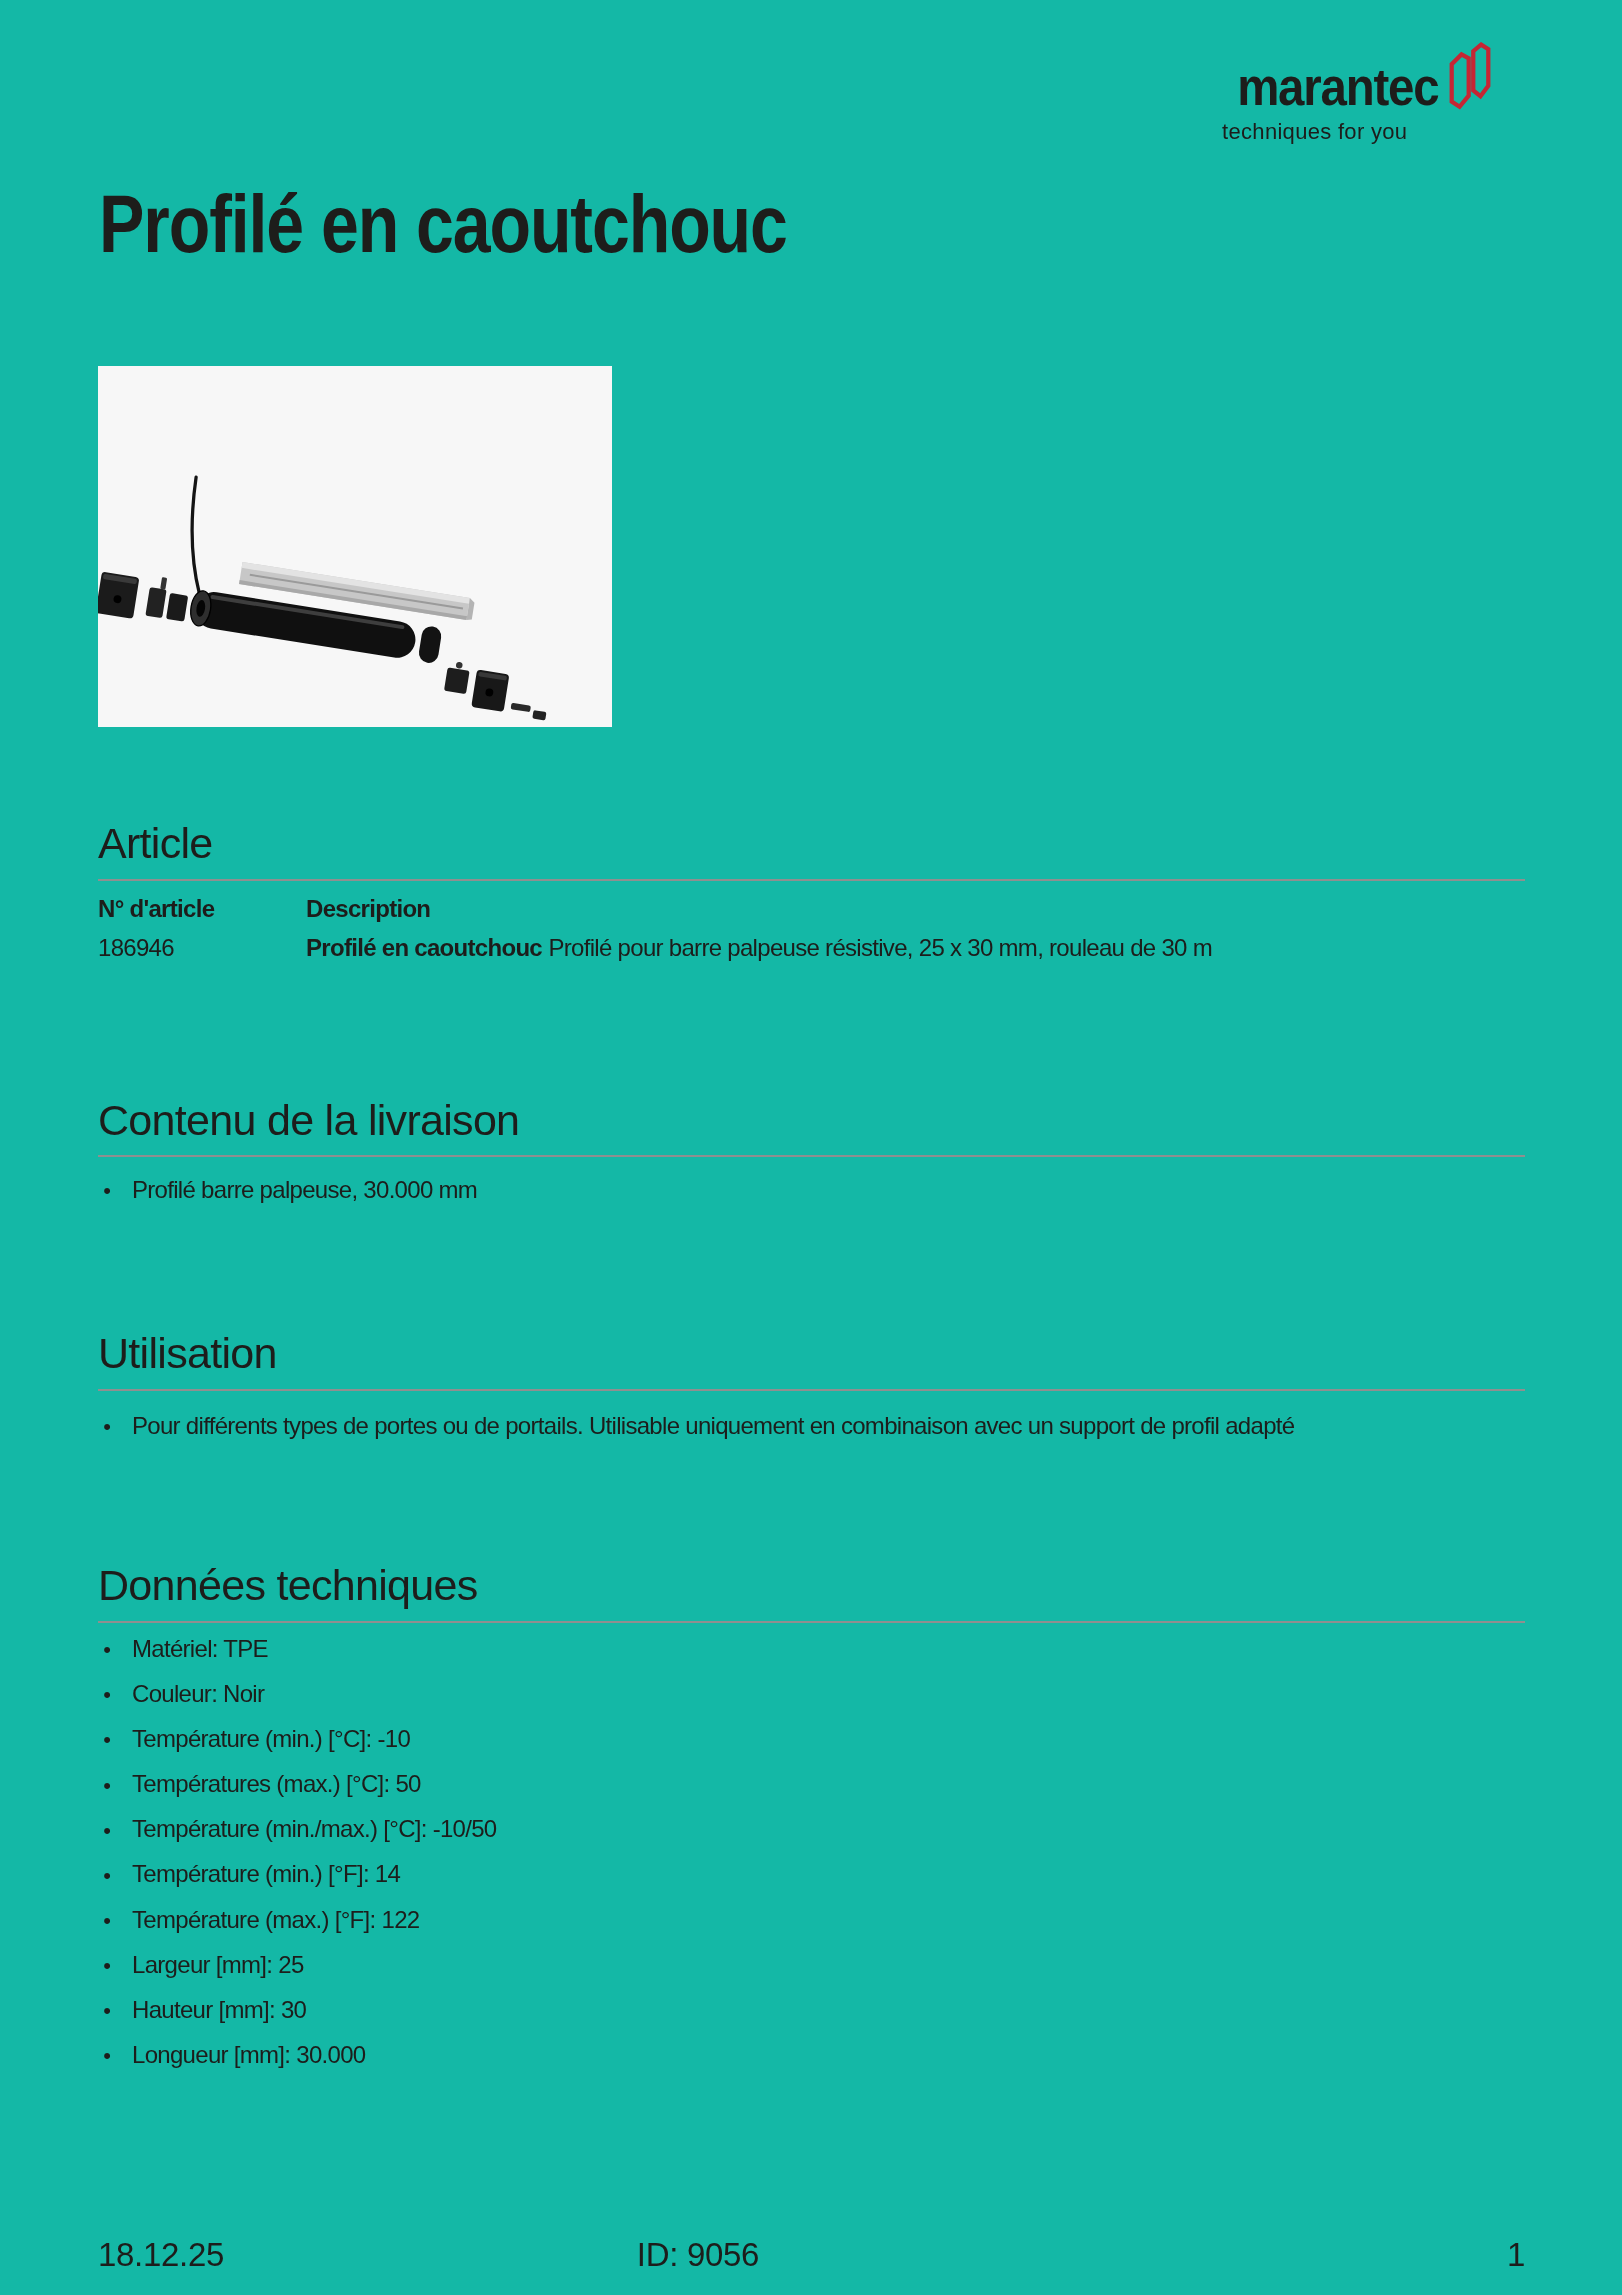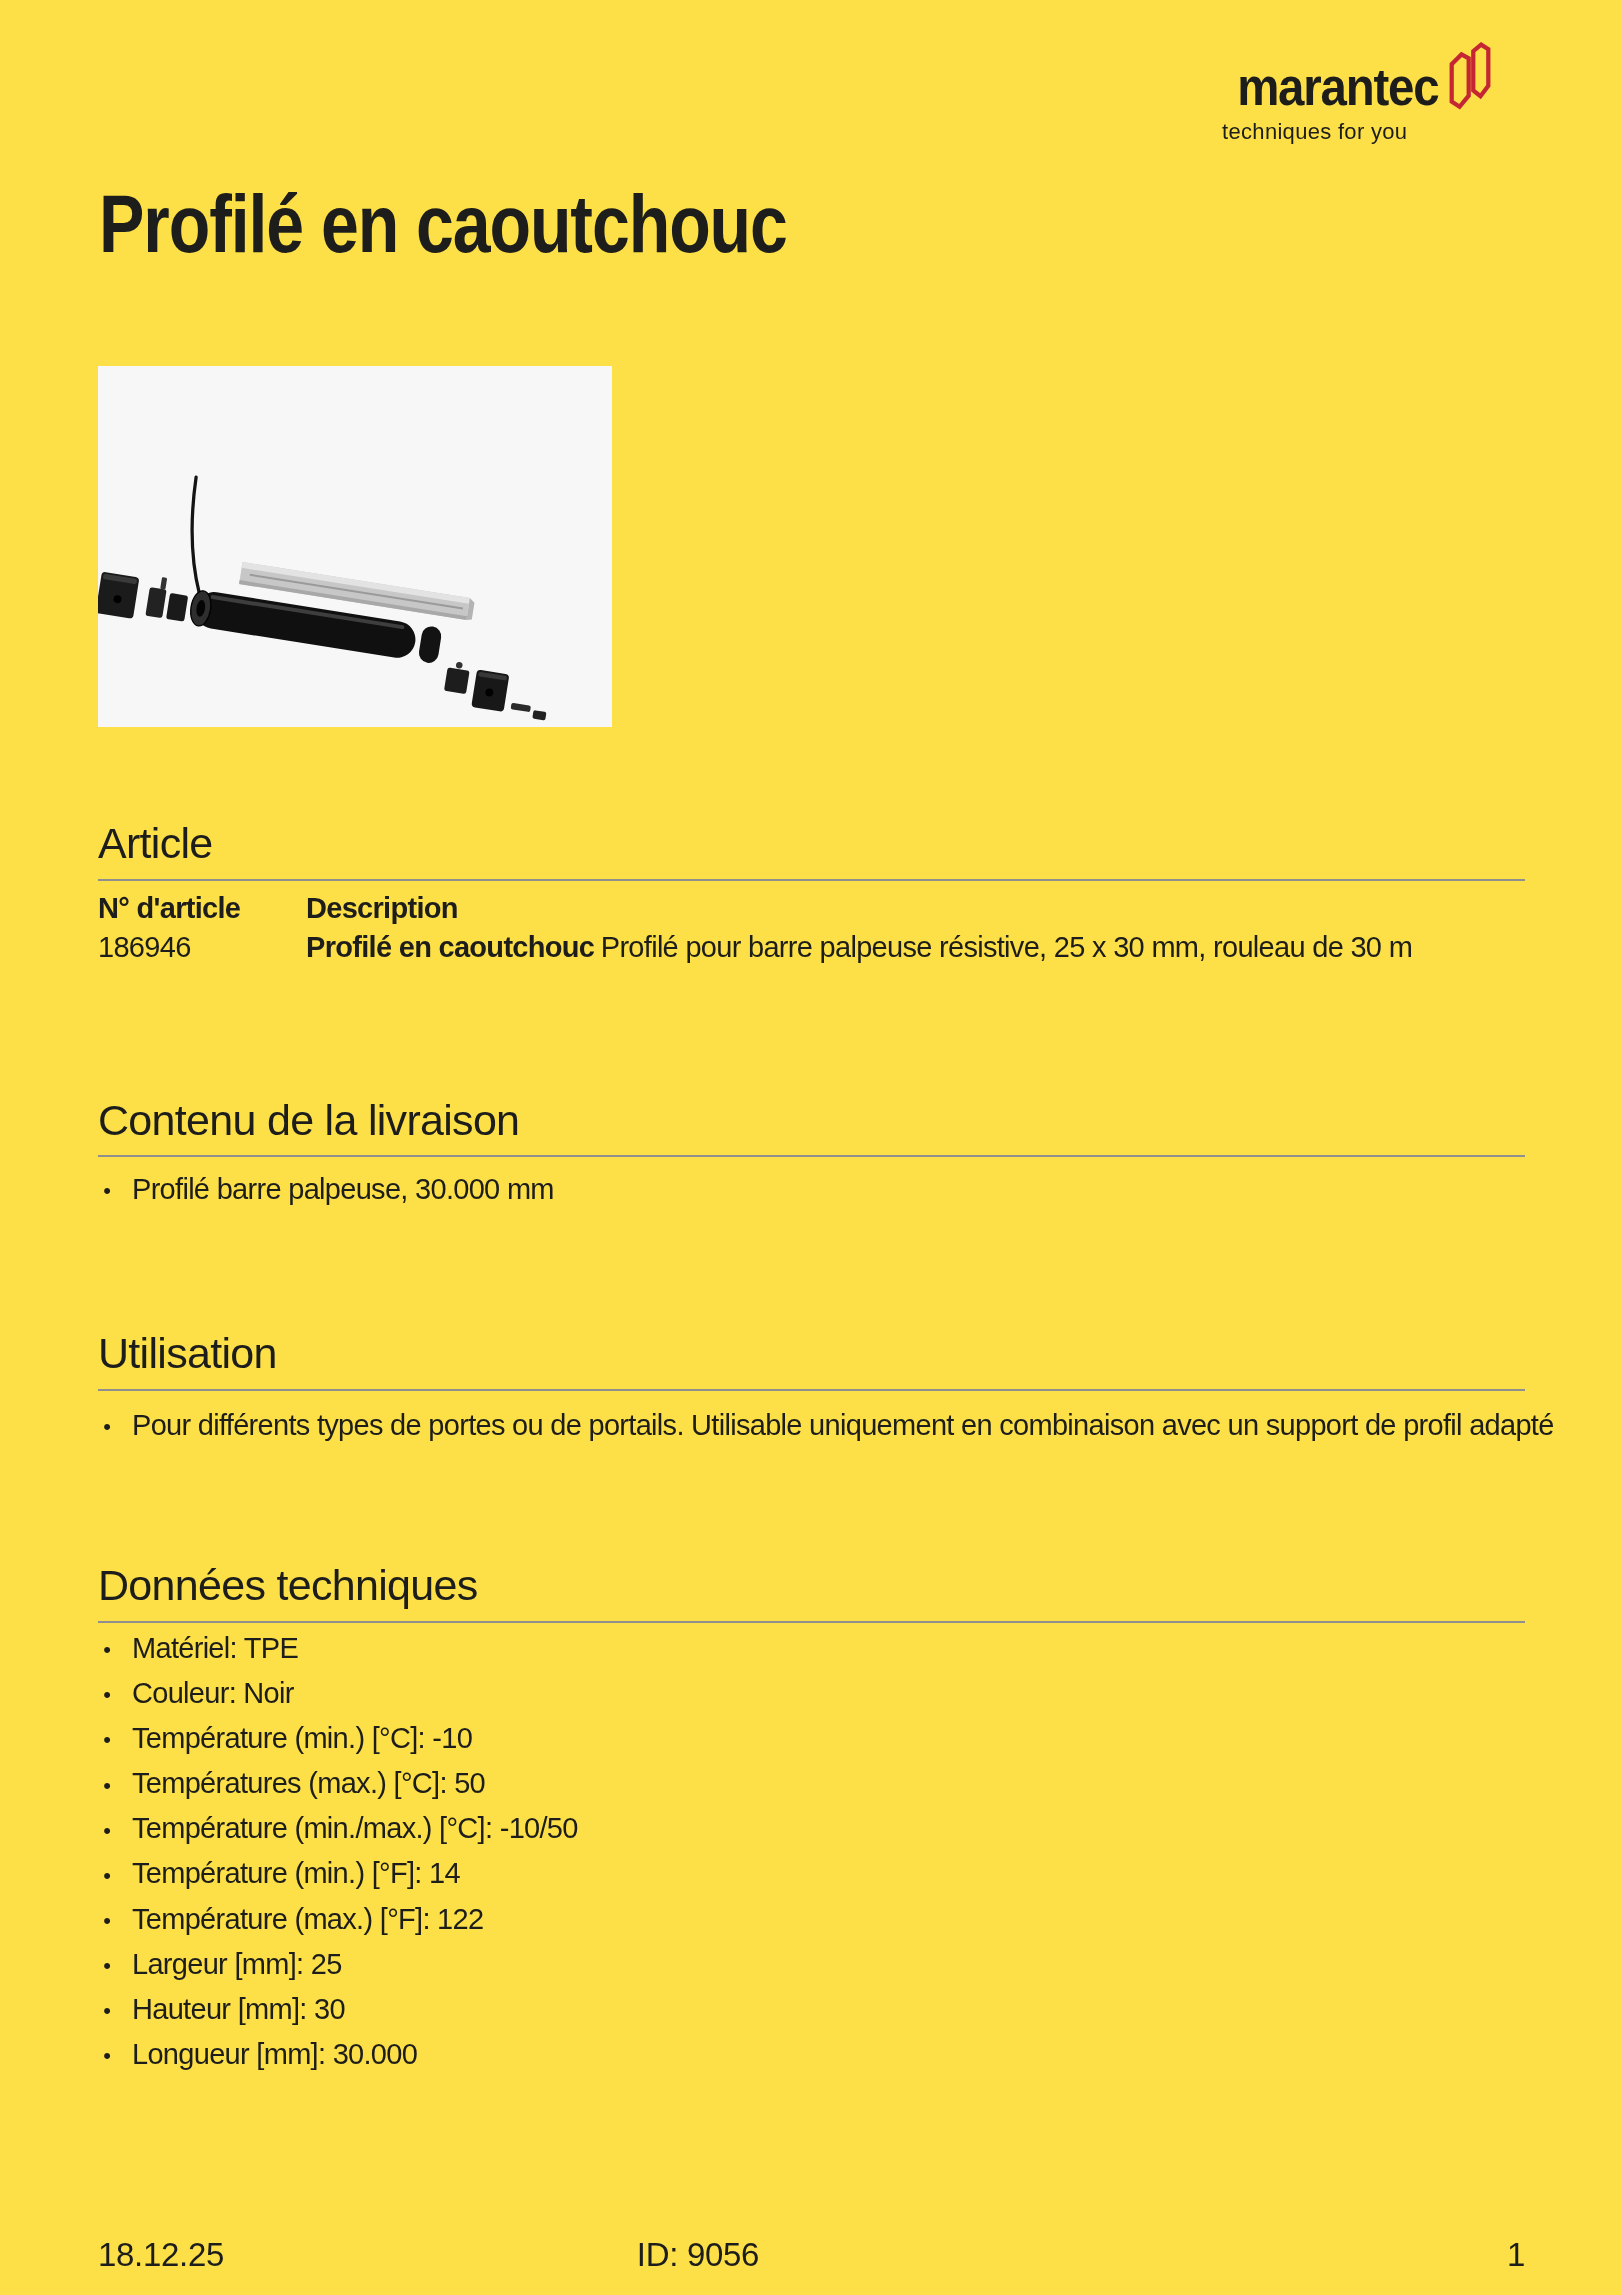--- a/index.html
+++ b/index.html
@@ -1,17 +1,17 @@
 <!DOCTYPE html>
 <html style="font-size:10.5px"><head>
 <meta charset="utf-8">
 <style>
   html,body { margin:0; padding:0; background:#ffffff; }
   .page {
-    position:relative; width:1623px; height:2295px; background:#fde047;
+    position:relative; width:1623px; height:2295px; background:#14b8a6;
     font-family:"Liberation Sans", sans-serif; color:#1d1d1b; overflow:hidden;
   }
 
   
   .logo { position:absolute; top:42px; right:132px; }
   .logo-row { display:flex; align-items:flex-end; gap:10.5px; }
   .wordmark { font-size:51px; font-weight:700; letter-spacing:-1.3px; line-height:0.92;
               transform:scaleX(0.93); transform-origin:right bottom; white-space:nowrap; }
   .tagline { font-size:22px; font-weight:400; letter-spacing:0.3px; margin-top:6.5px; white-space:nowrap; }
 
@@ -22,21 +22,21 @@
 
   
   .figure { position:absolute; left:98px; top:366px; width:514px; height:361px; background:#f7f7f7; }
   .figure svg { display:block; }
 
   
   .h-section { position:absolute; left:98px; font-size:43px; font-weight:400;
                letter-spacing:-0.7px; line-height:1; white-space:nowrap;text-align:right; }
   .rule { position:absolute; left:98px; width:1427px; height:2px; background:#8f8f8f; }
 
-  .body-text { font-size:29px; letter-spacing:-0.7px; line-height:29.4px; }
+  .body-text { font-size:24px; letter-spacing:-0.7px; line-height:29.4px; }
 
   
   .art-line { position:absolute; left:98px; white-space:nowrap; }
   .col-no { display:inline-block; width:208px; }
   .bold { font-weight:700; }
   .desc-name { font-weight:700; margin-right:6.5px; }
 
   
   ul.bullets { list-style:none; margin:0; padding:0; position:absolute; left:98px; }
   .bullets li { position:relative; padding-left:34px; margin:0 0 15.7px 0; white-space:nowrap; }

